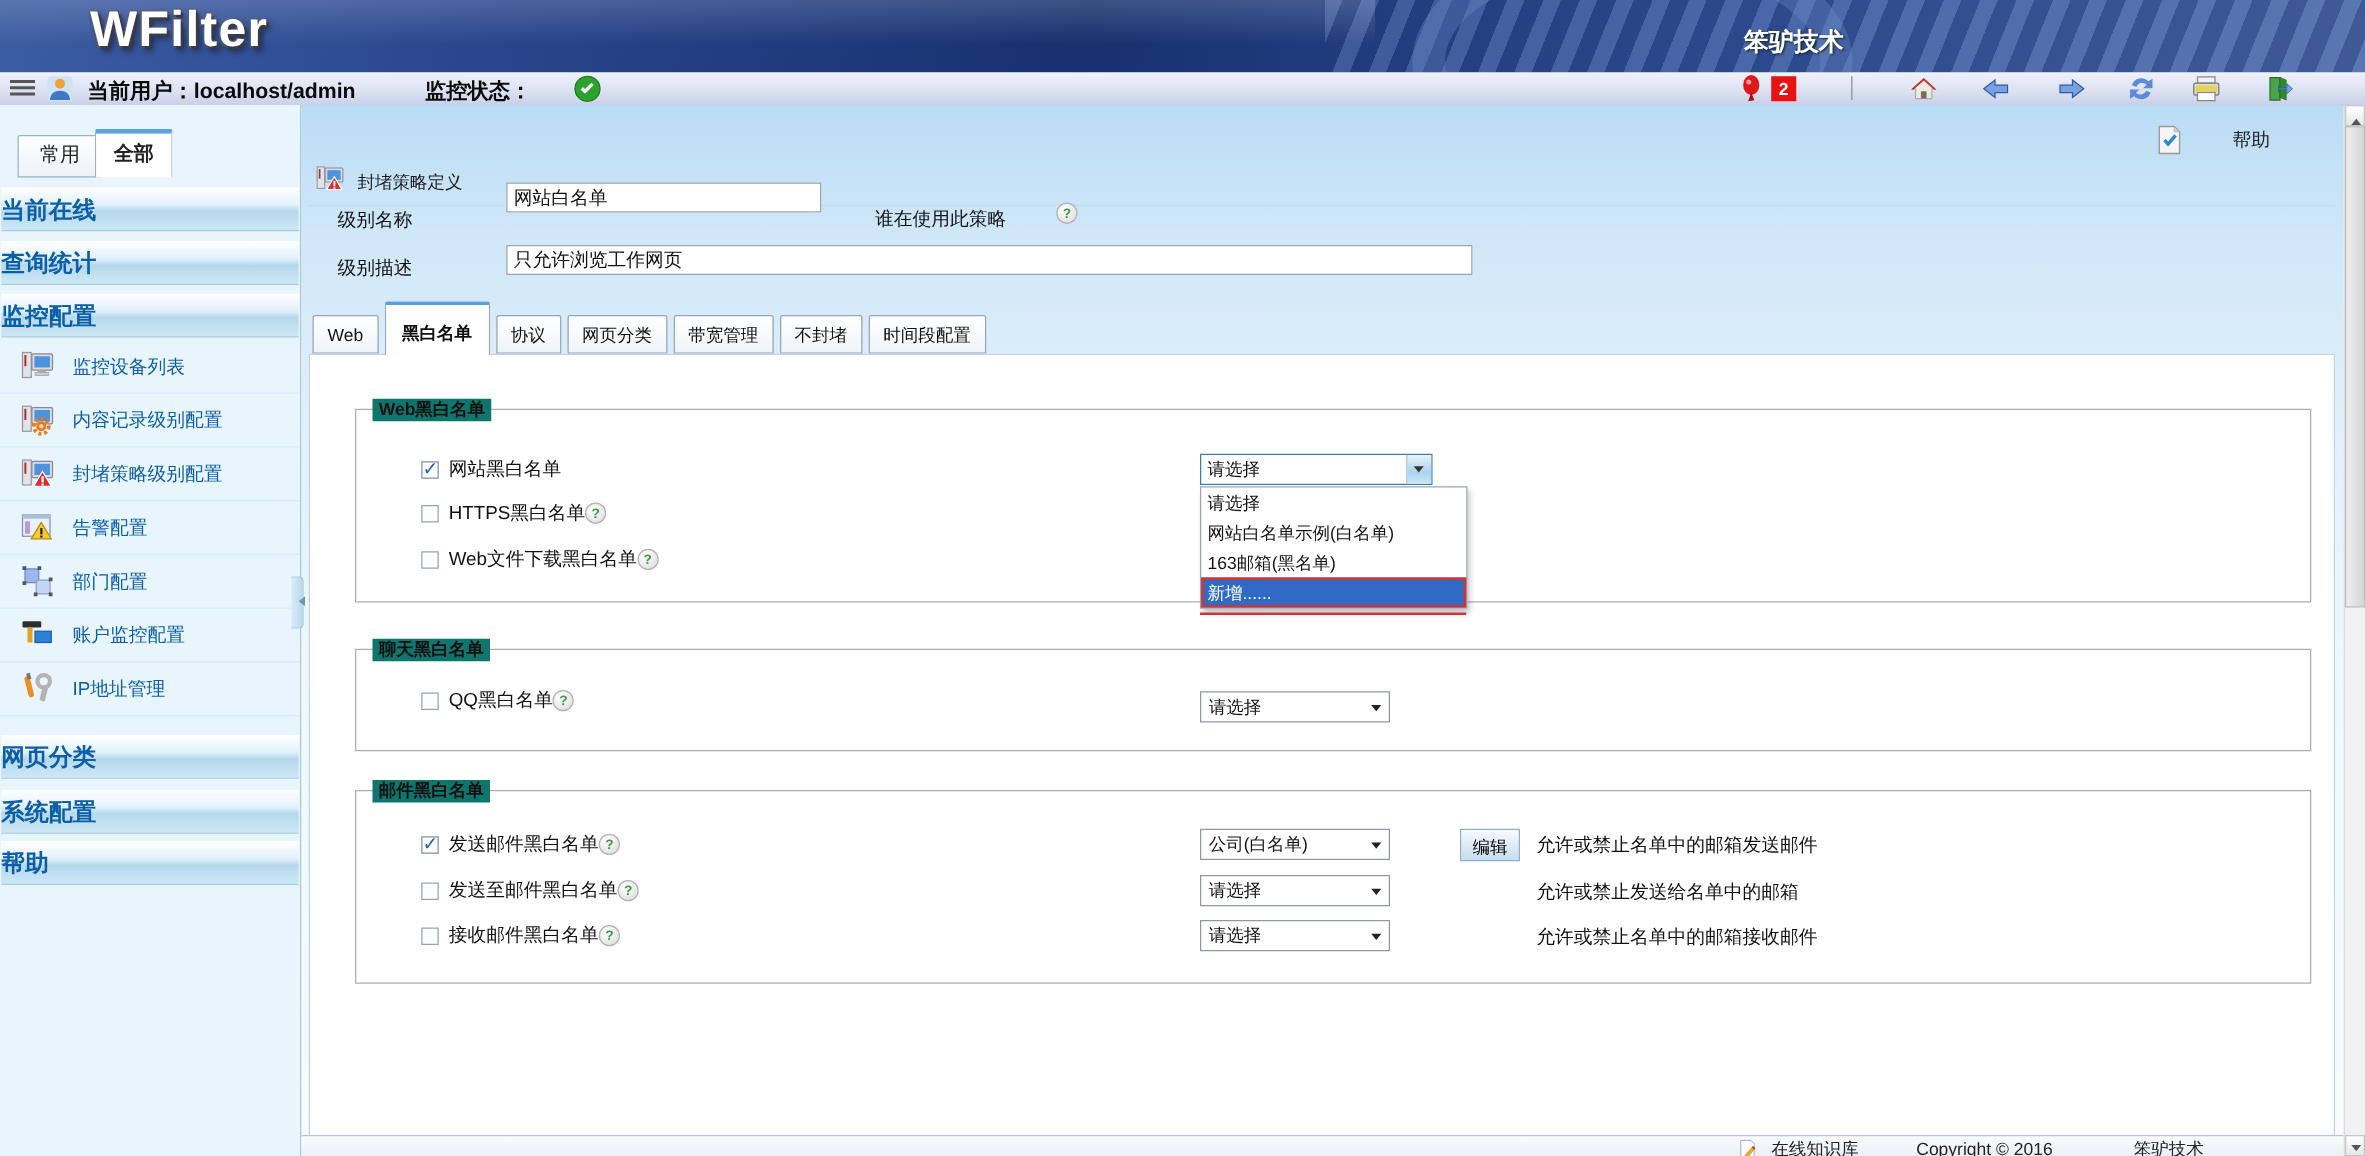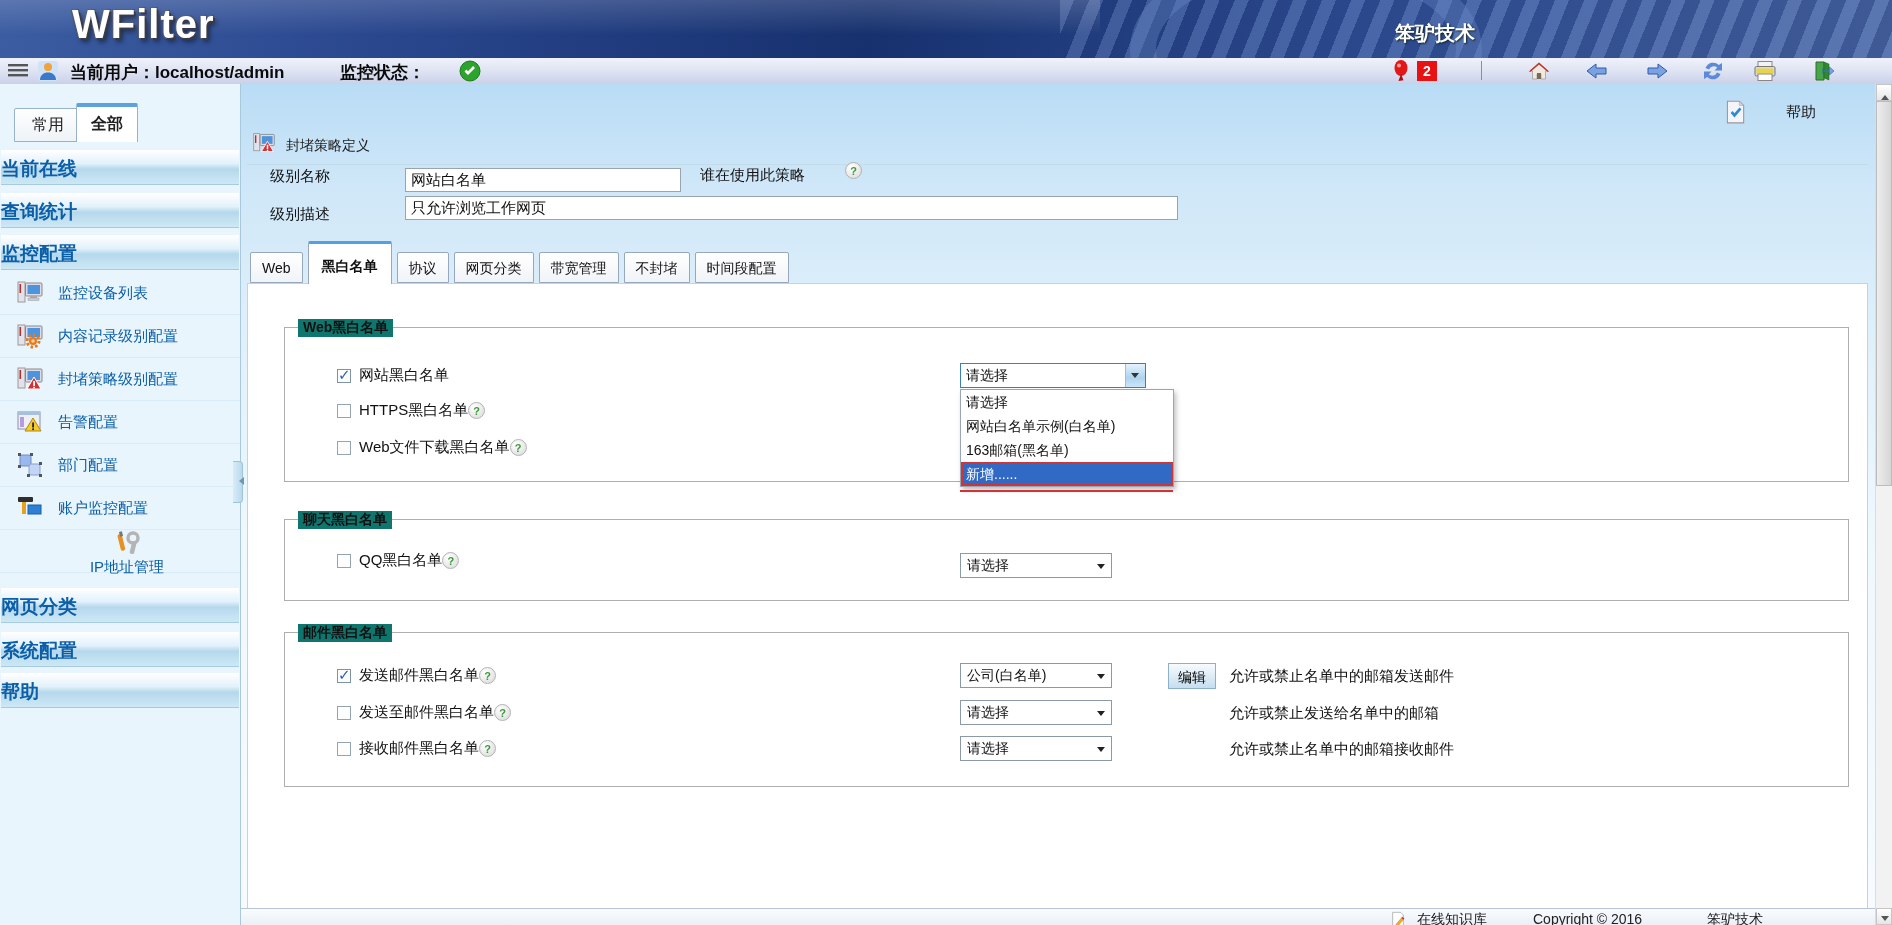--- a/index.html
+++ b/index.html
@@ -279,21 +279,21 @@
     <div class="sitem" style="top:403px;">
       <span class="ic">
         <svg width="28" height="28" viewBox="0 0 28 28">
             <rect x="2" y="3" width="15" height="5" rx="1" fill="#2e2e2e"></rect>
             <rect x="6" y="8" width="4" height="12" fill="#e8a020"></rect>
             <rect x="12" y="11" width="13" height="9" fill="#2e7fd6" stroke="#1c5ea8"></rect>
           </svg>
       </span>
       <span class="lb">账户监控配置</span>
     </div>
-    <div class="sitem" style="top:446px;flex-direction:column;">
+    <div class="sitem" style="top:446px;">
       <span class="ic">
         <svg width="28" height="28" viewBox="0 0 28 28">
             <rect x="5" y="4" width="4.5" height="17" rx="2" fill="#e89020" transform="rotate(-14 7 12)"></rect>
             <rect x="5.5" y="1.5" width="3" height="5" fill="#777" transform="rotate(-14 7 4)"></rect>
             <circle cx="19" cy="8" r="5" fill="none" stroke="#b4b4b4" stroke-width="3.4"></circle>
             <rect x="17" y="11" width="4.5" height="13" rx="1.5" fill="#b4b4b4" transform="rotate(14 19 17)"></rect>
           </svg>
       </span>
       <span class="lb">IP地址管理</span>
     </div>
@@ -321,21 +321,21 @@
         <rect x="11.5" y="6" width="12.5" height="9" fill="#4e94dc"></rect>
         <path d="M18 12l7 12H11z" fill="#d83030" stroke="#fff"></path>
         <rect x="17.2" y="16" width="1.8" height="5" fill="#fff"></rect>
         <rect x="17.2" y="21.8" width="1.8" height="1.6" fill="#fff"></rect>
       </svg>
   </span>
   <div class="abs page-title">封堵策略定义</div>
   <div class="abs hdr-divider"></div>
 
   <div class="flabel" style="left:270px;top:167px;">级别名称</div>
-  <input class="tin" style="left: 405px; top: 168px; width: 276px;" value="网站白名单">
+  <input class="tin" style="left: 405px; top: 146px; width: 252px;" value="网站白名单">
   <div class="flabel" style="left:700px;top:166px;">谁在使用此策略</div>
   <span class="abs help" style="left:845px;top:162px;">?</span>
 
   <div class="flabel" style="left:270px;top:205px;">级别描述</div>
   <input class="tin" style="left: 405px; top: 196px; width: 773px;" value="只允许浏览工作网页">
 
   <div class="abs mtabs">
     <div class="mtab">Web</div>
     <div class="mtab active">黑白名单</div>
     <div class="mtab">协议</div>

